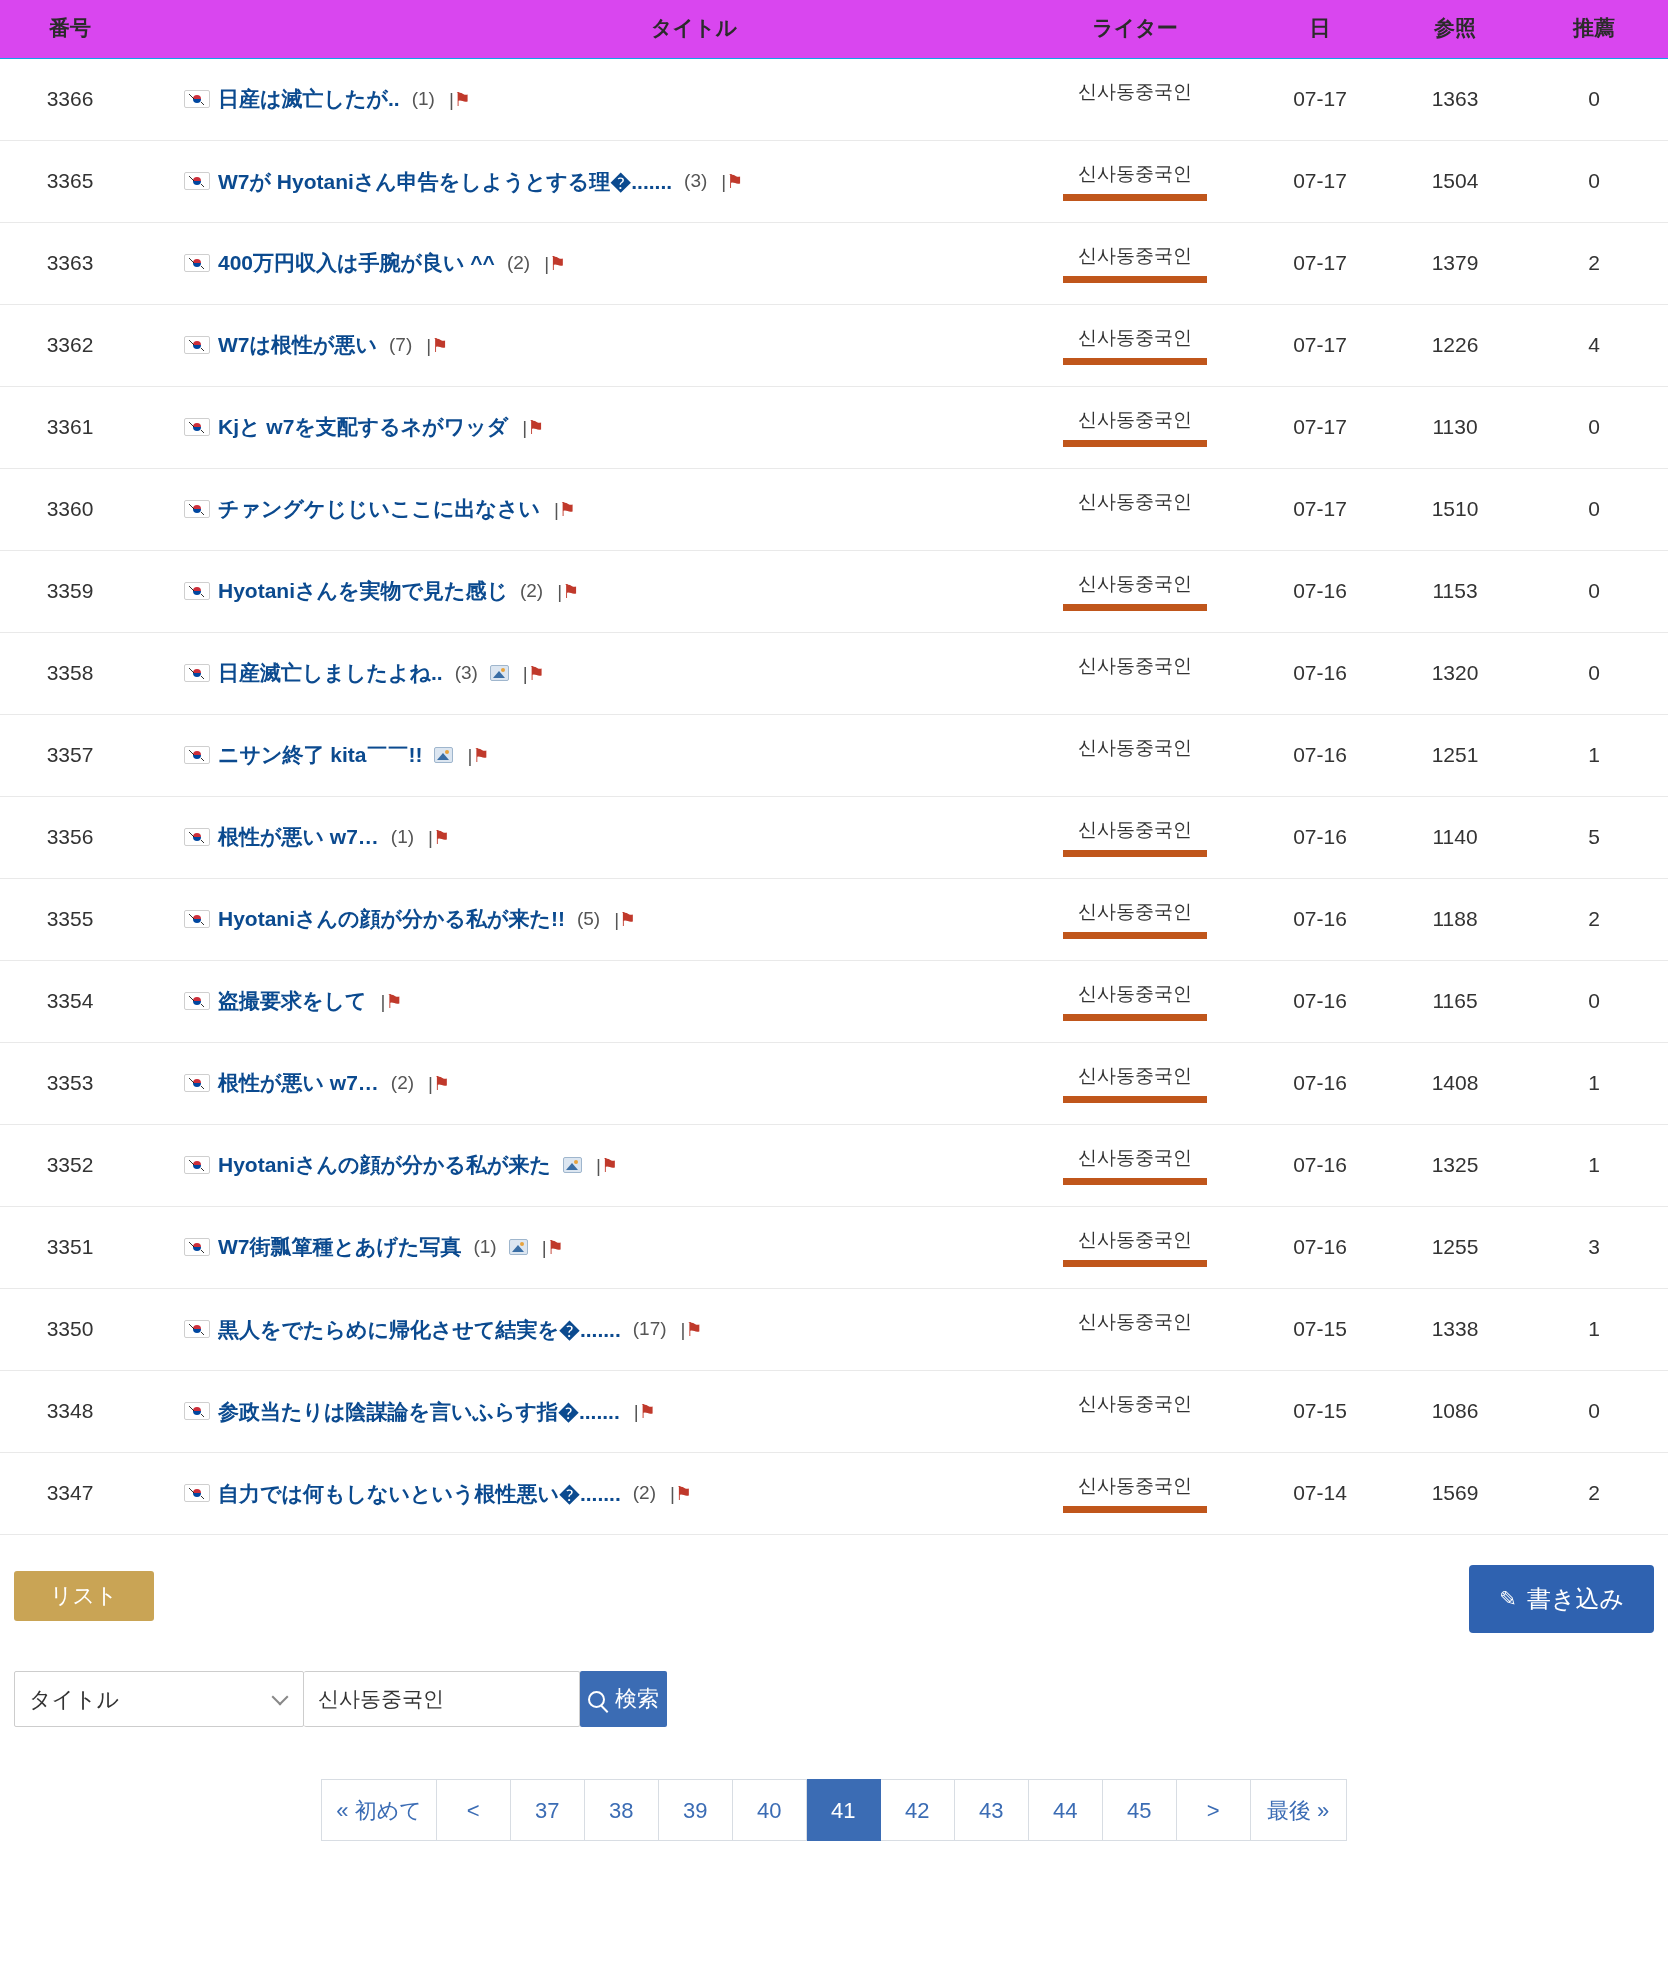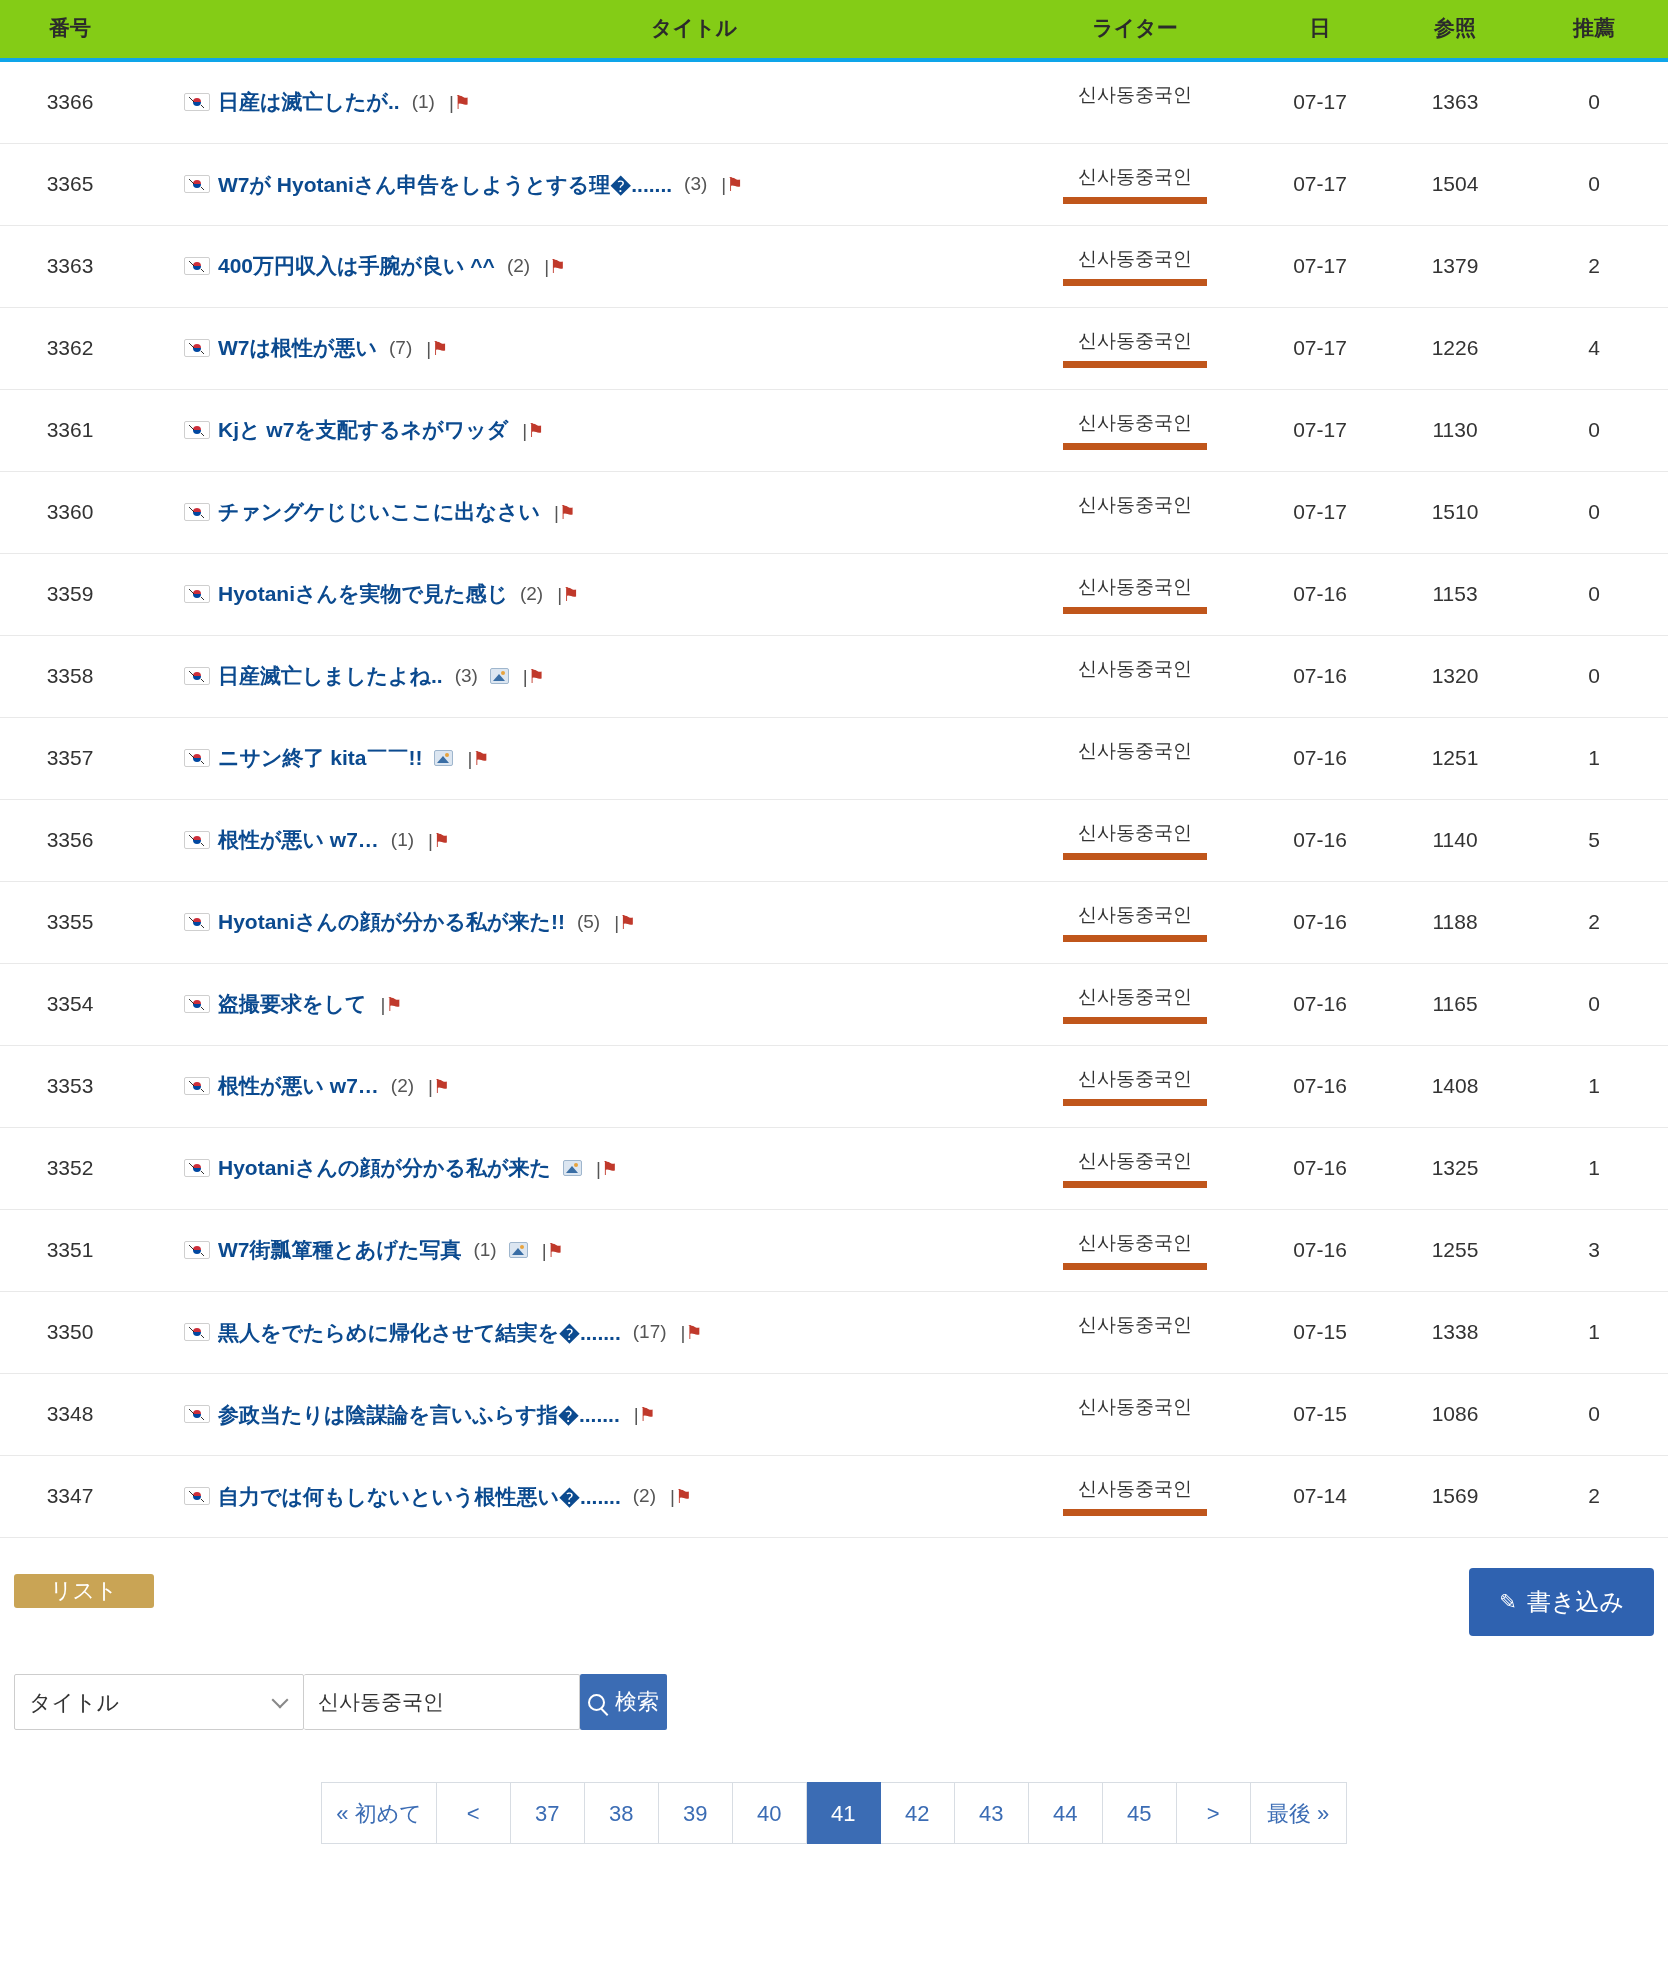--- a/index.html
+++ b/index.html
@@ -11,22 +11,22 @@
   body { width: 1668px; height: 1986px; position: relative; overflow: hidden; }
 
   .board { width: 1668px; }
 
   table.list-table {
     width: 1668px;
     border-collapse: collapse;
     table-layout: fixed;
   }
   table.list-table thead th {
-    background: #84cc16;
-    border-bottom: 4px solid #0ea5e9;
+    background: #d946ef;
+    border-bottom: 1px solid #0ea5e9;
     font-size: 21px;
     font-weight: bold;
     color: #2b2b2b;
     padding: 14px 0 16px 0;
     text-align: center;
     vertical-align: middle;
   }
   th.col-no { width: 140px; }
   th.col-title { width: 880px; text-align: left; padding-left: 0; }
   th.col-writer { width: 230px; }
@@ -155,21 +155,21 @@
     position: relative;
     height: 96px;
     margin-top: 18px;
   }
   .btn-list {
     position: absolute;
     left: 14px; top: 18px;
     background: #c9a455;
     color: #ffffff;
     font-size: 22px;
-    padding: 2px 36px;
+    padding: 10px 36px;
     border: none;
     border-radius: 3px;
     cursor: pointer;
   }
   .btn-write {
     position: absolute;
     right: 14px; top: 12px;
     background: #2f62b0;
     color: #ffffff;
     font-size: 24px;

